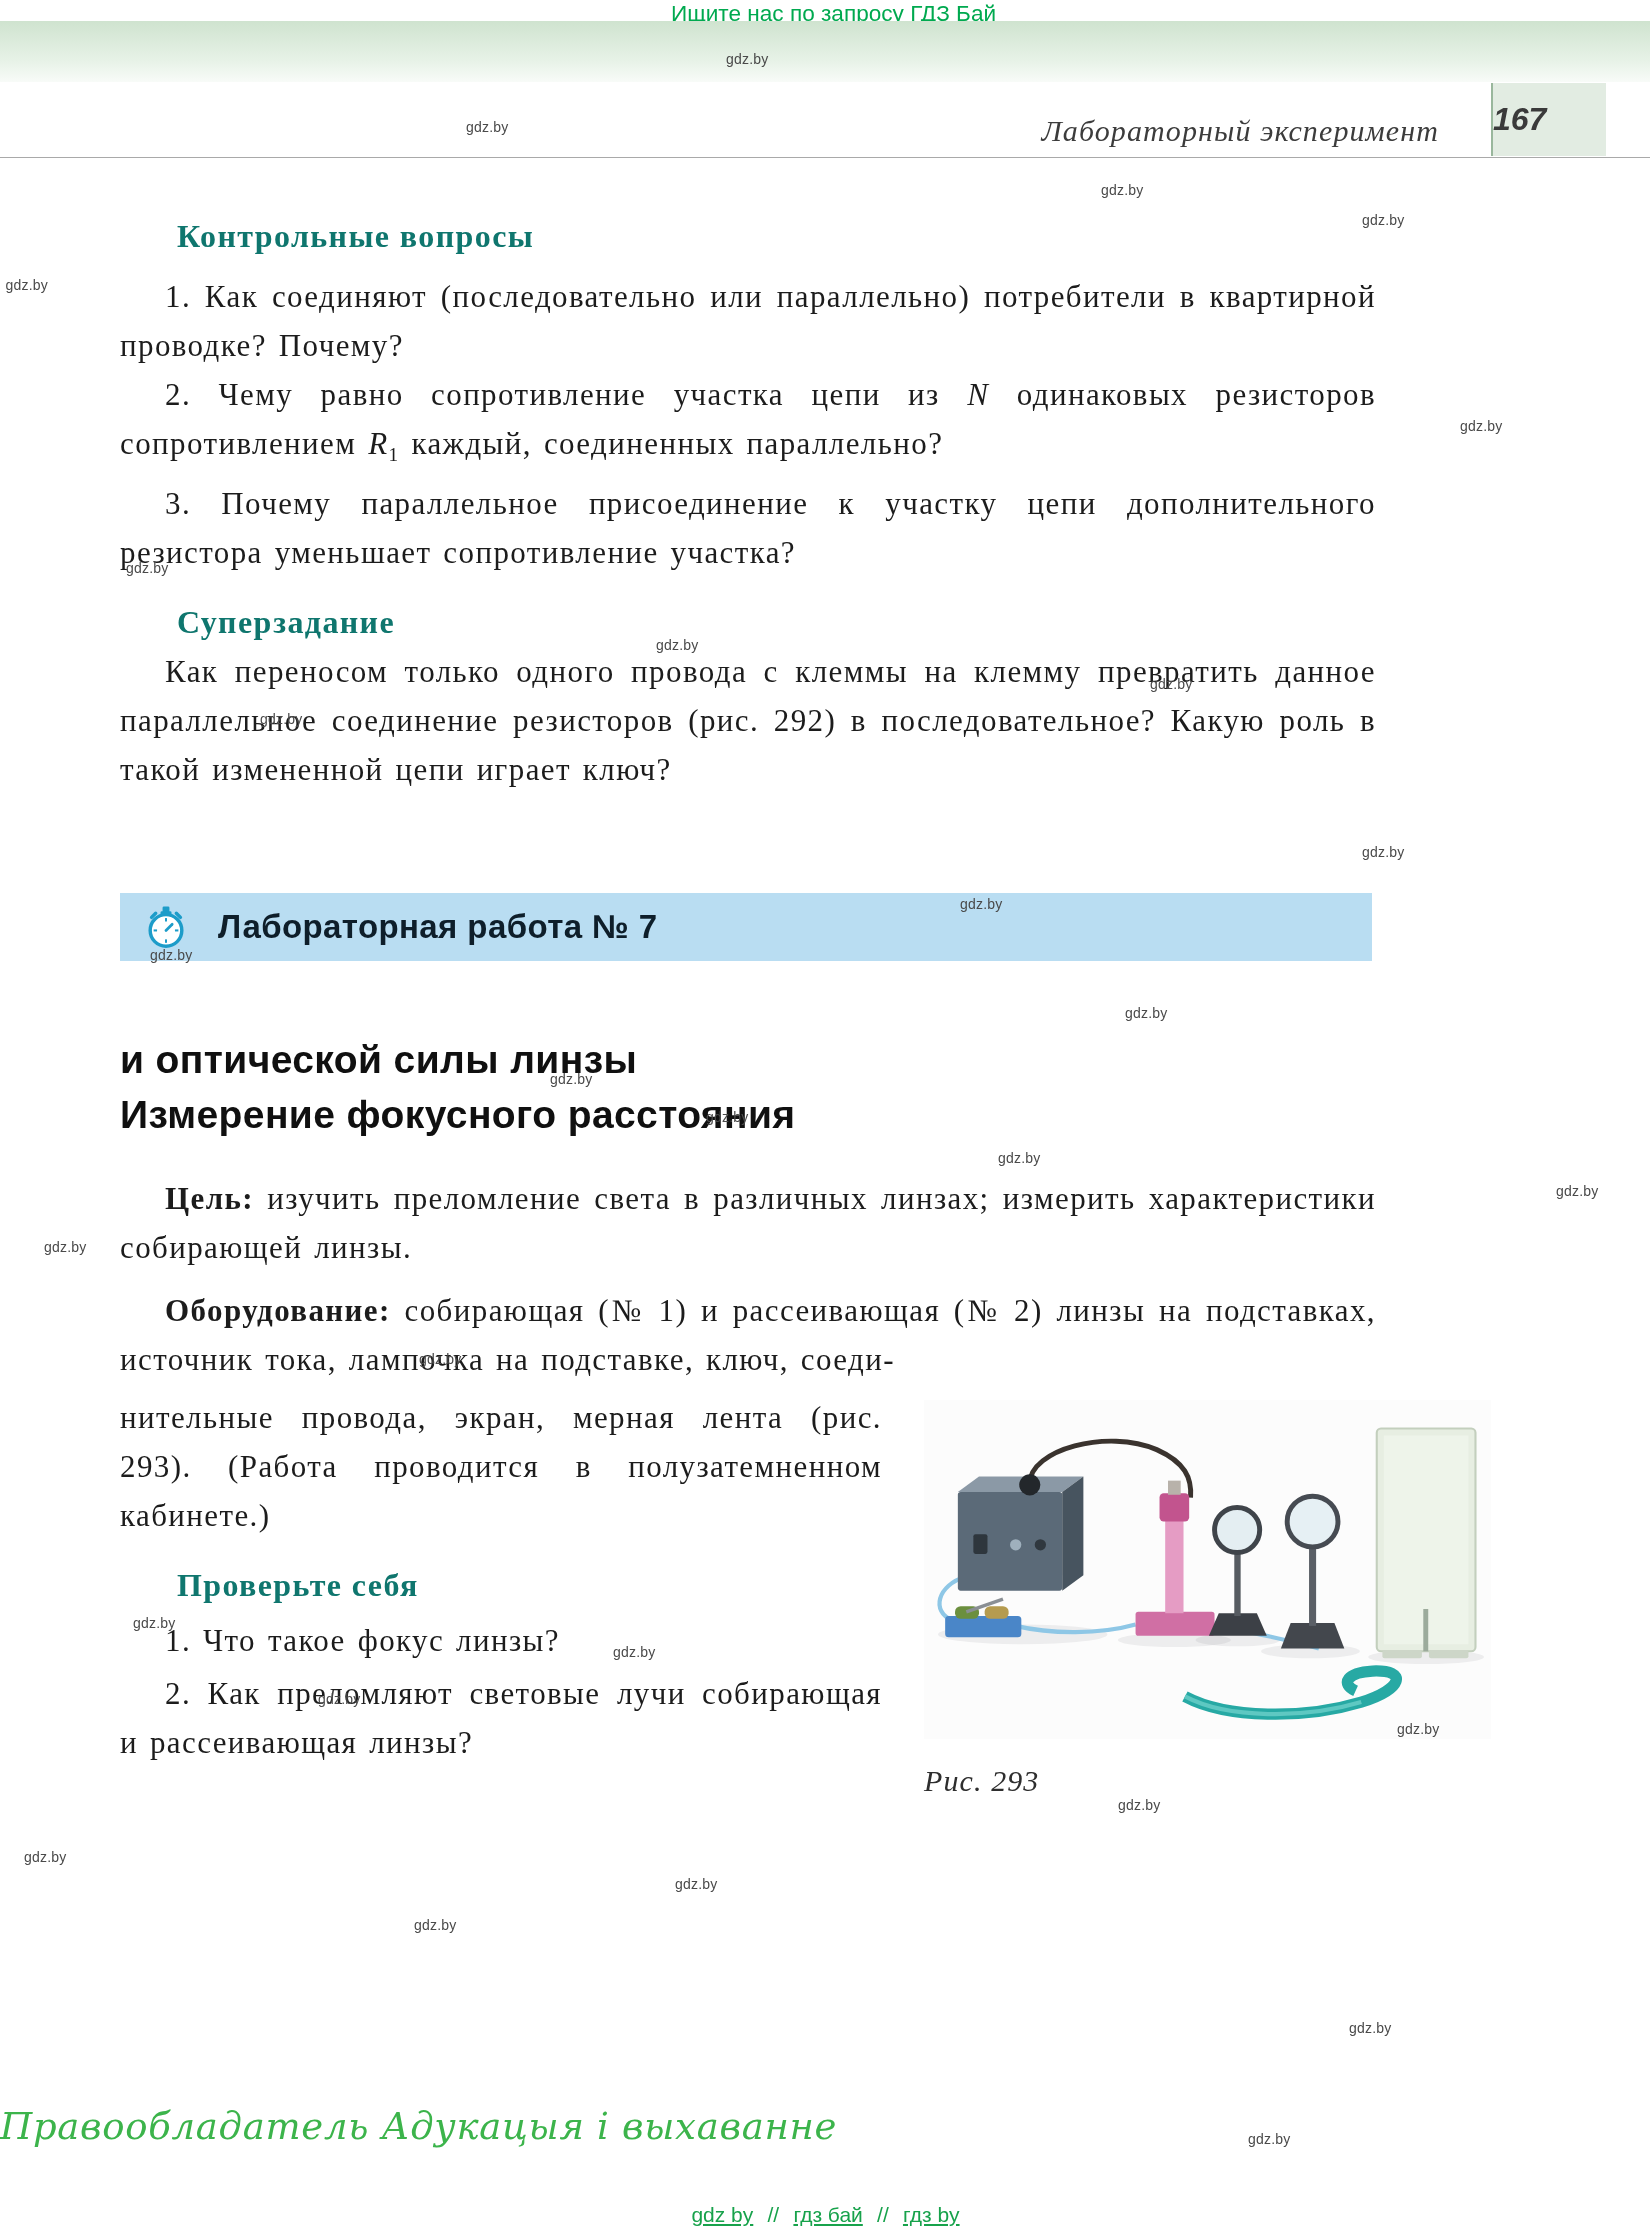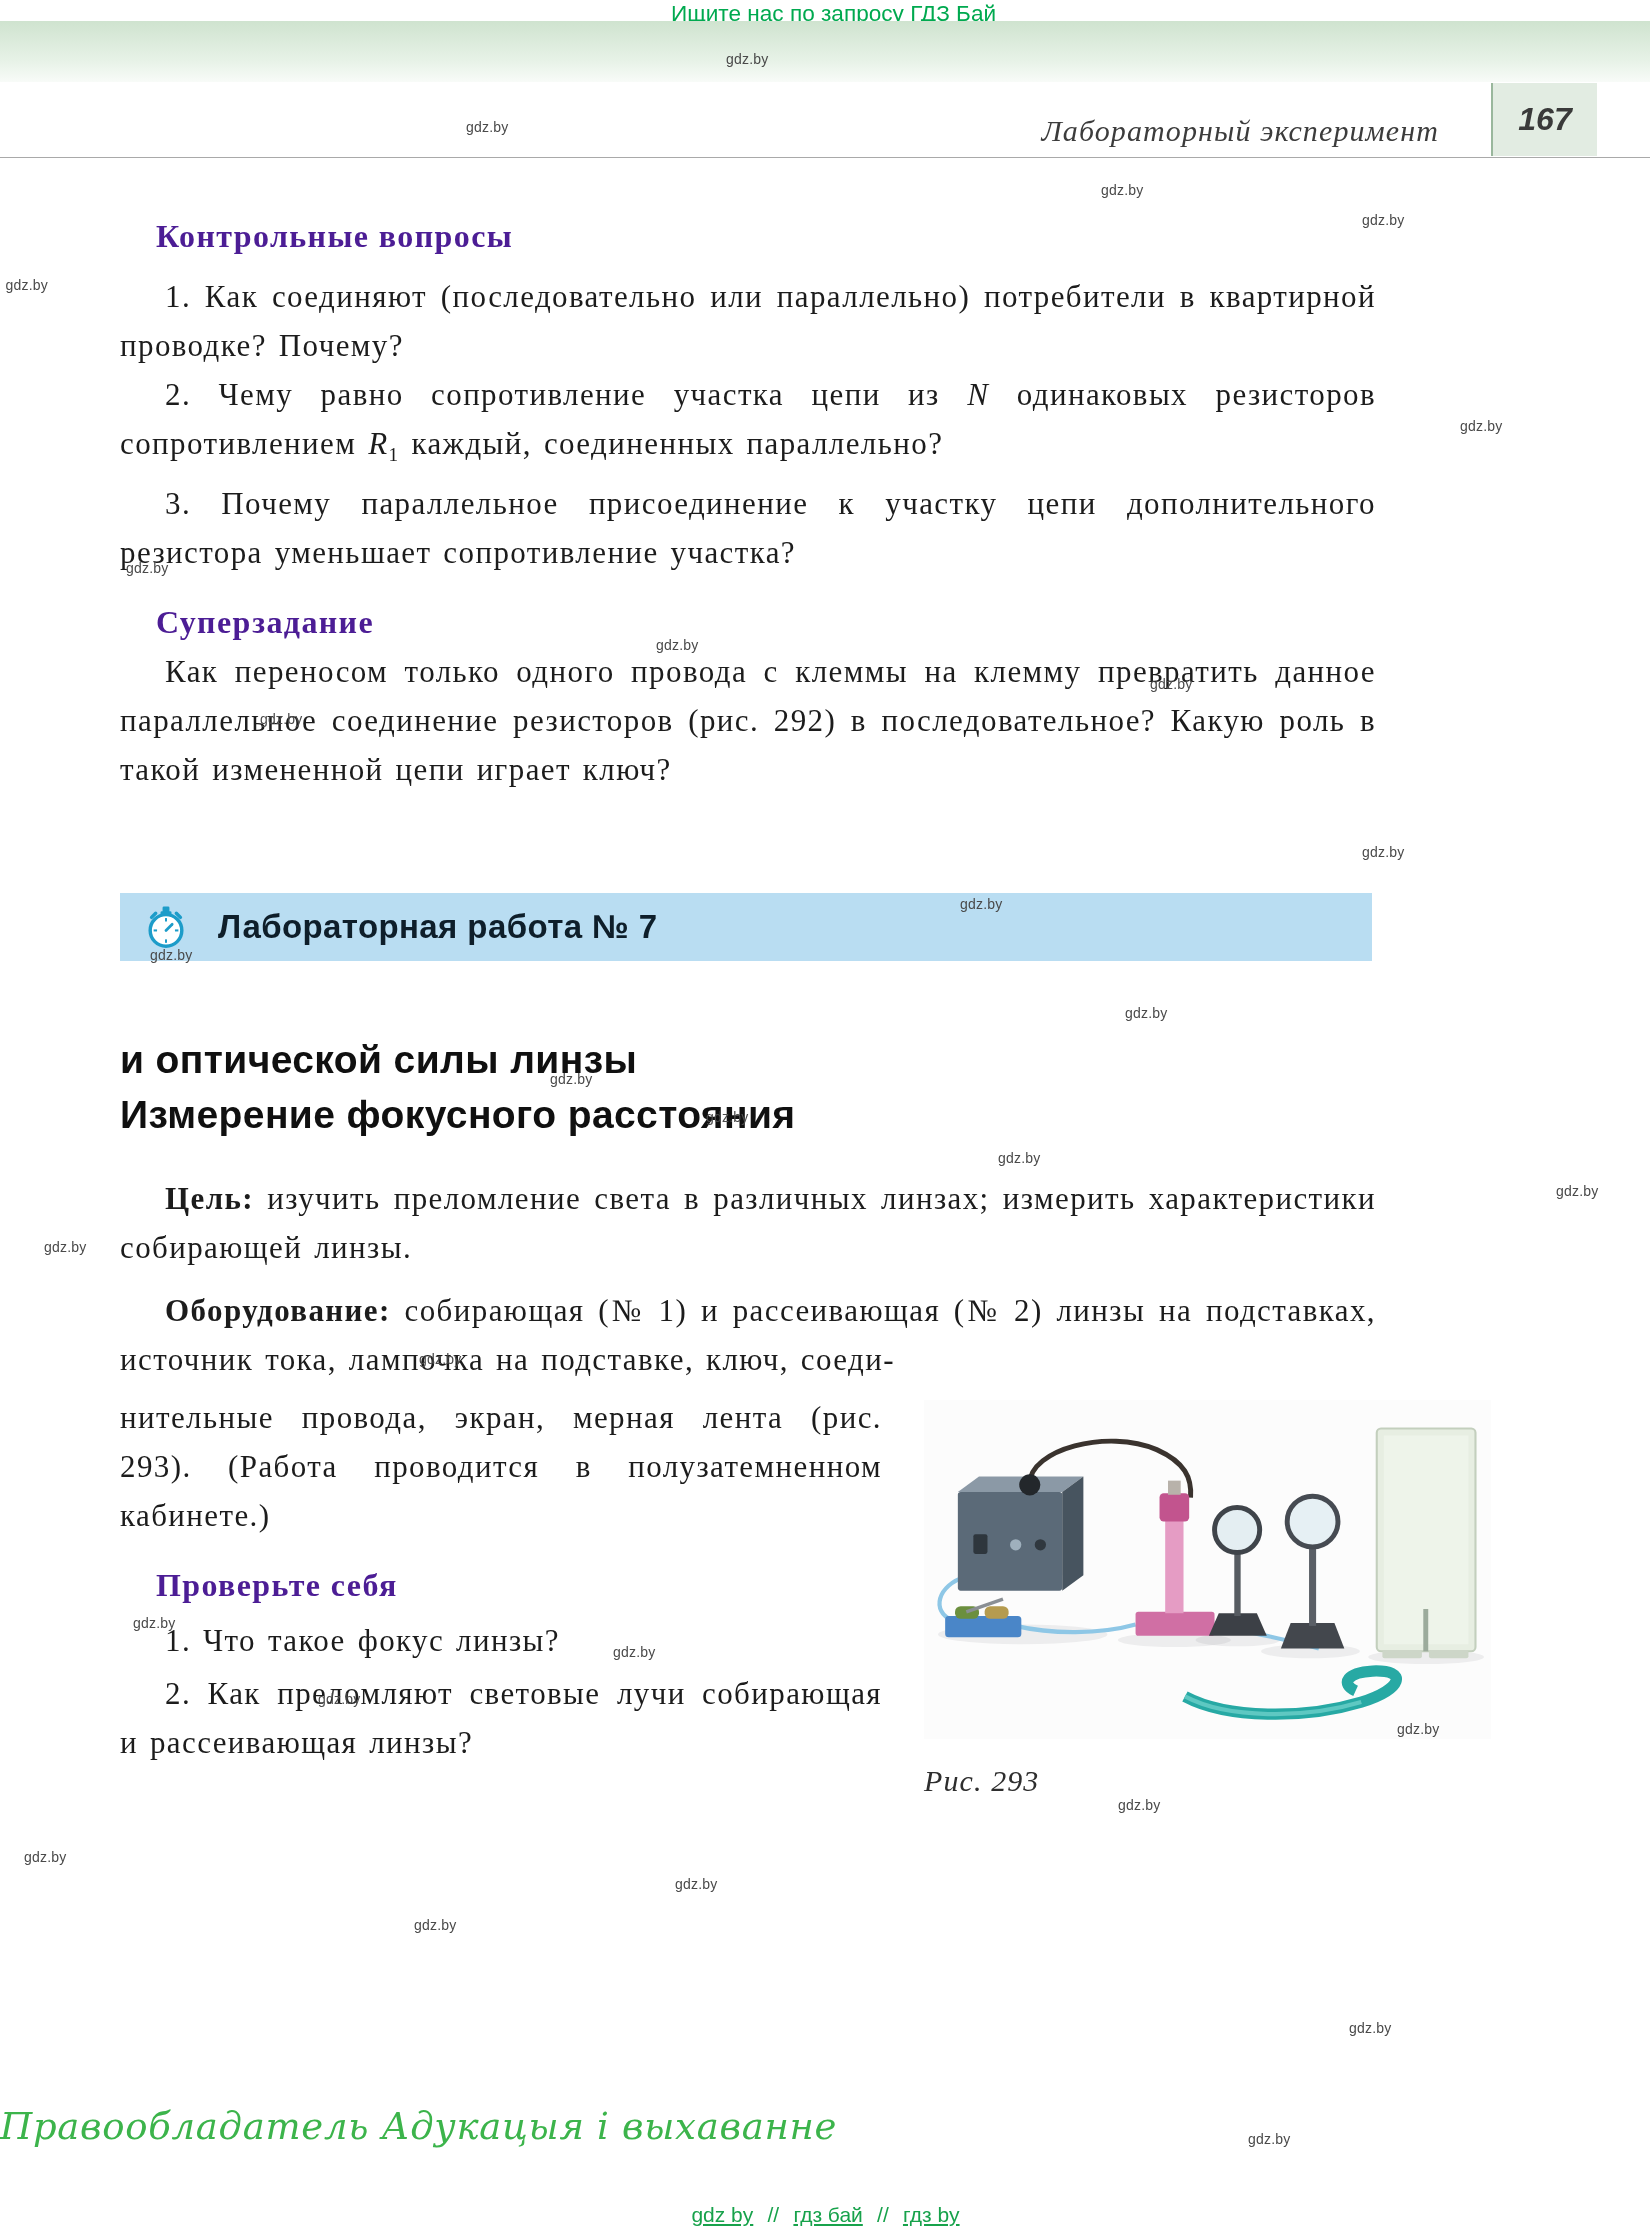--- a/index.html
+++ b/index.html
@@ -24,23 +24,23 @@
   .header-band {
     position: absolute; top: 21px; left: 0; width: 100%; height: 61px;
     background: linear-gradient(to bottom, #cfe3cf 0%, #e7f2e7 65%, #f8fbf8 100%);
   }
   .running-head {
     position: absolute; top: 114px; right: 212px;
     font-style: italic; font-size: 30px; color: #3c3c3c;
     letter-spacing: 1.1px;
   }
   .pagenum-box {
-    position: absolute; top: 83px; left: 1491px; width: 106px; height: 73px;
+    position: absolute; top: 83px; left: 1491px; width: 115px; height: 73px;
     background: #e2ece2; border-left: 2.1px solid #99b79c;
-    display: flex; align-items: center; justify-content: center;
+    display: flex; align-items: center; justify-content: flex-start;
   }
   .pagenum {
     font-family: "Liberation Sans", sans-serif;
     font-weight: bold; font-style: italic;
     font-size: 32px; color: #3a3a3a;
   }
   .header-rule {
     position: absolute; top: 157px; left: 0; width: 100%; height: 1.4px;
     background: #a9a9a9;
   }
@@ -48,21 +48,21 @@
   
   .flow { position: absolute; left: 120px; top: 212px; width: 1256px; }
 
   .body-text {
     font-size: 31px; line-height: 49px; color: #1c1c1c;
     text-align: justify; text-indent: 45px;
     letter-spacing: 1.4px; word-spacing: 2.8px;
   }
   .h-serif {
     font-weight: bold; font-size: 32px; line-height: 49px;
-    color: #4c1d95; margin-left: 36px; letter-spacing: 1.4px;
+    color: #0f766e; margin-left: 57px; letter-spacing: 1.4px;
   }
   .seg-b { font-weight: bold; }
   .seg-i { font-style: italic; }
   .seg-sub { font-size: 0.62em; vertical-align: sub; }
 
   .mt-q1 { margin-top: 11.3px; }
   .mt-conclusions { margin-top: 10px; }
   .mt-supertask { margin-top: 21px; }
 
   

